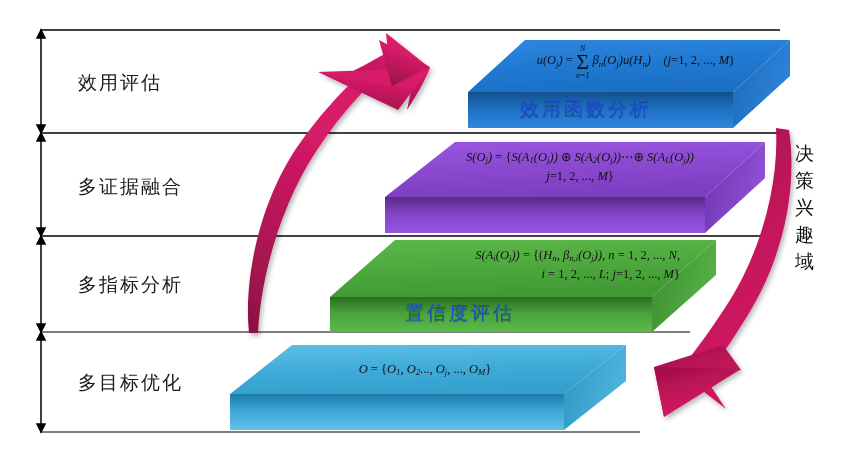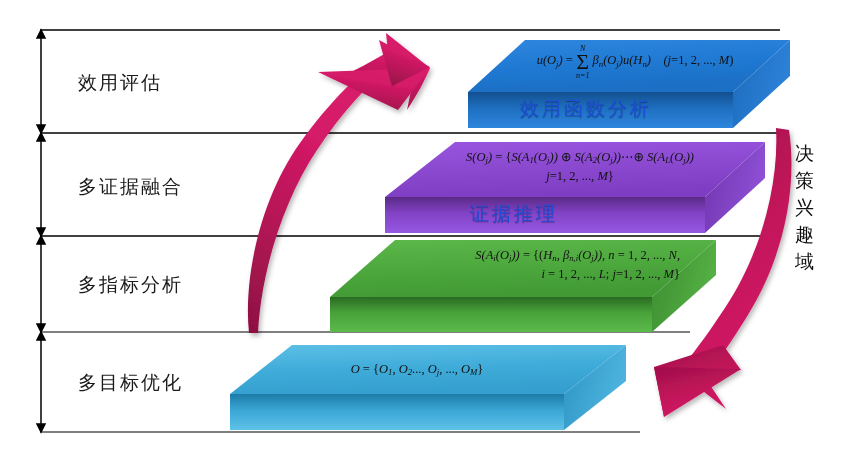--- a/index.html
+++ b/index.html
@@ -261,22 +261,22 @@
   <div class="formula" style="left:400px; top:148px; width:360px;">
     S(O<sub>j</sub>)&nbsp;<span class="up">=</span>&nbsp;<span class="up">{</span>S(A<sub>1</sub>(O<sub>j</sub>))&nbsp;<span class="up">⊕</span>&nbsp;S(A<sub>2</sub>(O<sub>j</sub>))<span class="up">⋯⊕</span>&nbsp;S(A<sub>L</sub>(O<sub>j</sub>))<br>
     j<span class="up">=1, 2, ..., </span>M<span class="up">}</span>
   </div>
 
   <div class="formula" style="left:340px; top:246px; width:340px;text-align:right;">
     S(A<sub>i</sub>(O<sub>j</sub>))&nbsp;<span class="up">=</span>&nbsp;<span class="up">{(</span>H<sub>n</sub><span class="up">,</span>&nbsp;β<sub>n,i</sub>(O<sub>j</sub>))<span class="up">,</span>&nbsp;n&nbsp;<span class="up">=</span>&nbsp;<span class="up">1, 2, ...,</span>&nbsp;N<span class="up">,</span><br>
     i&nbsp;<span class="up">=</span>&nbsp;<span class="up">1, 2, ...,</span>&nbsp;L<span class="up">;</span>&nbsp;j<span class="up">=1, 2, ...,</span>&nbsp;M<span class="up">}</span>
   </div>
 
-  <div class="formula" style="left:282px; top:360px; width:270px;">
+  <div class="formula" style="left:290px; top:360px; width:270px;">
     O&nbsp;<span class="up">=</span>&nbsp;<span class="up">{</span>O<sub>1</sub><span class="up">,</span>&nbsp;O<sub>2</sub><span class="up">...,</span>&nbsp;O<sub>j</sub><span class="up">, ...,</span>&nbsp;O<sub>M</sub><span class="up">}</span>
   </div>
 
   <div class="slab-caption" style="left:520px; top:96px;">效用函数分析</div>
-  <div class="slab-caption" style="left:470px; top:201px;">证据推理</div>
+  <div class="slab-caption" style="left:405px; top:300px;">置信度评估</div>
 
   <div class="vert-label" style="left:795px; top:113px;">决策兴趣域</div>
 
 </div>
 
 </body></html>

